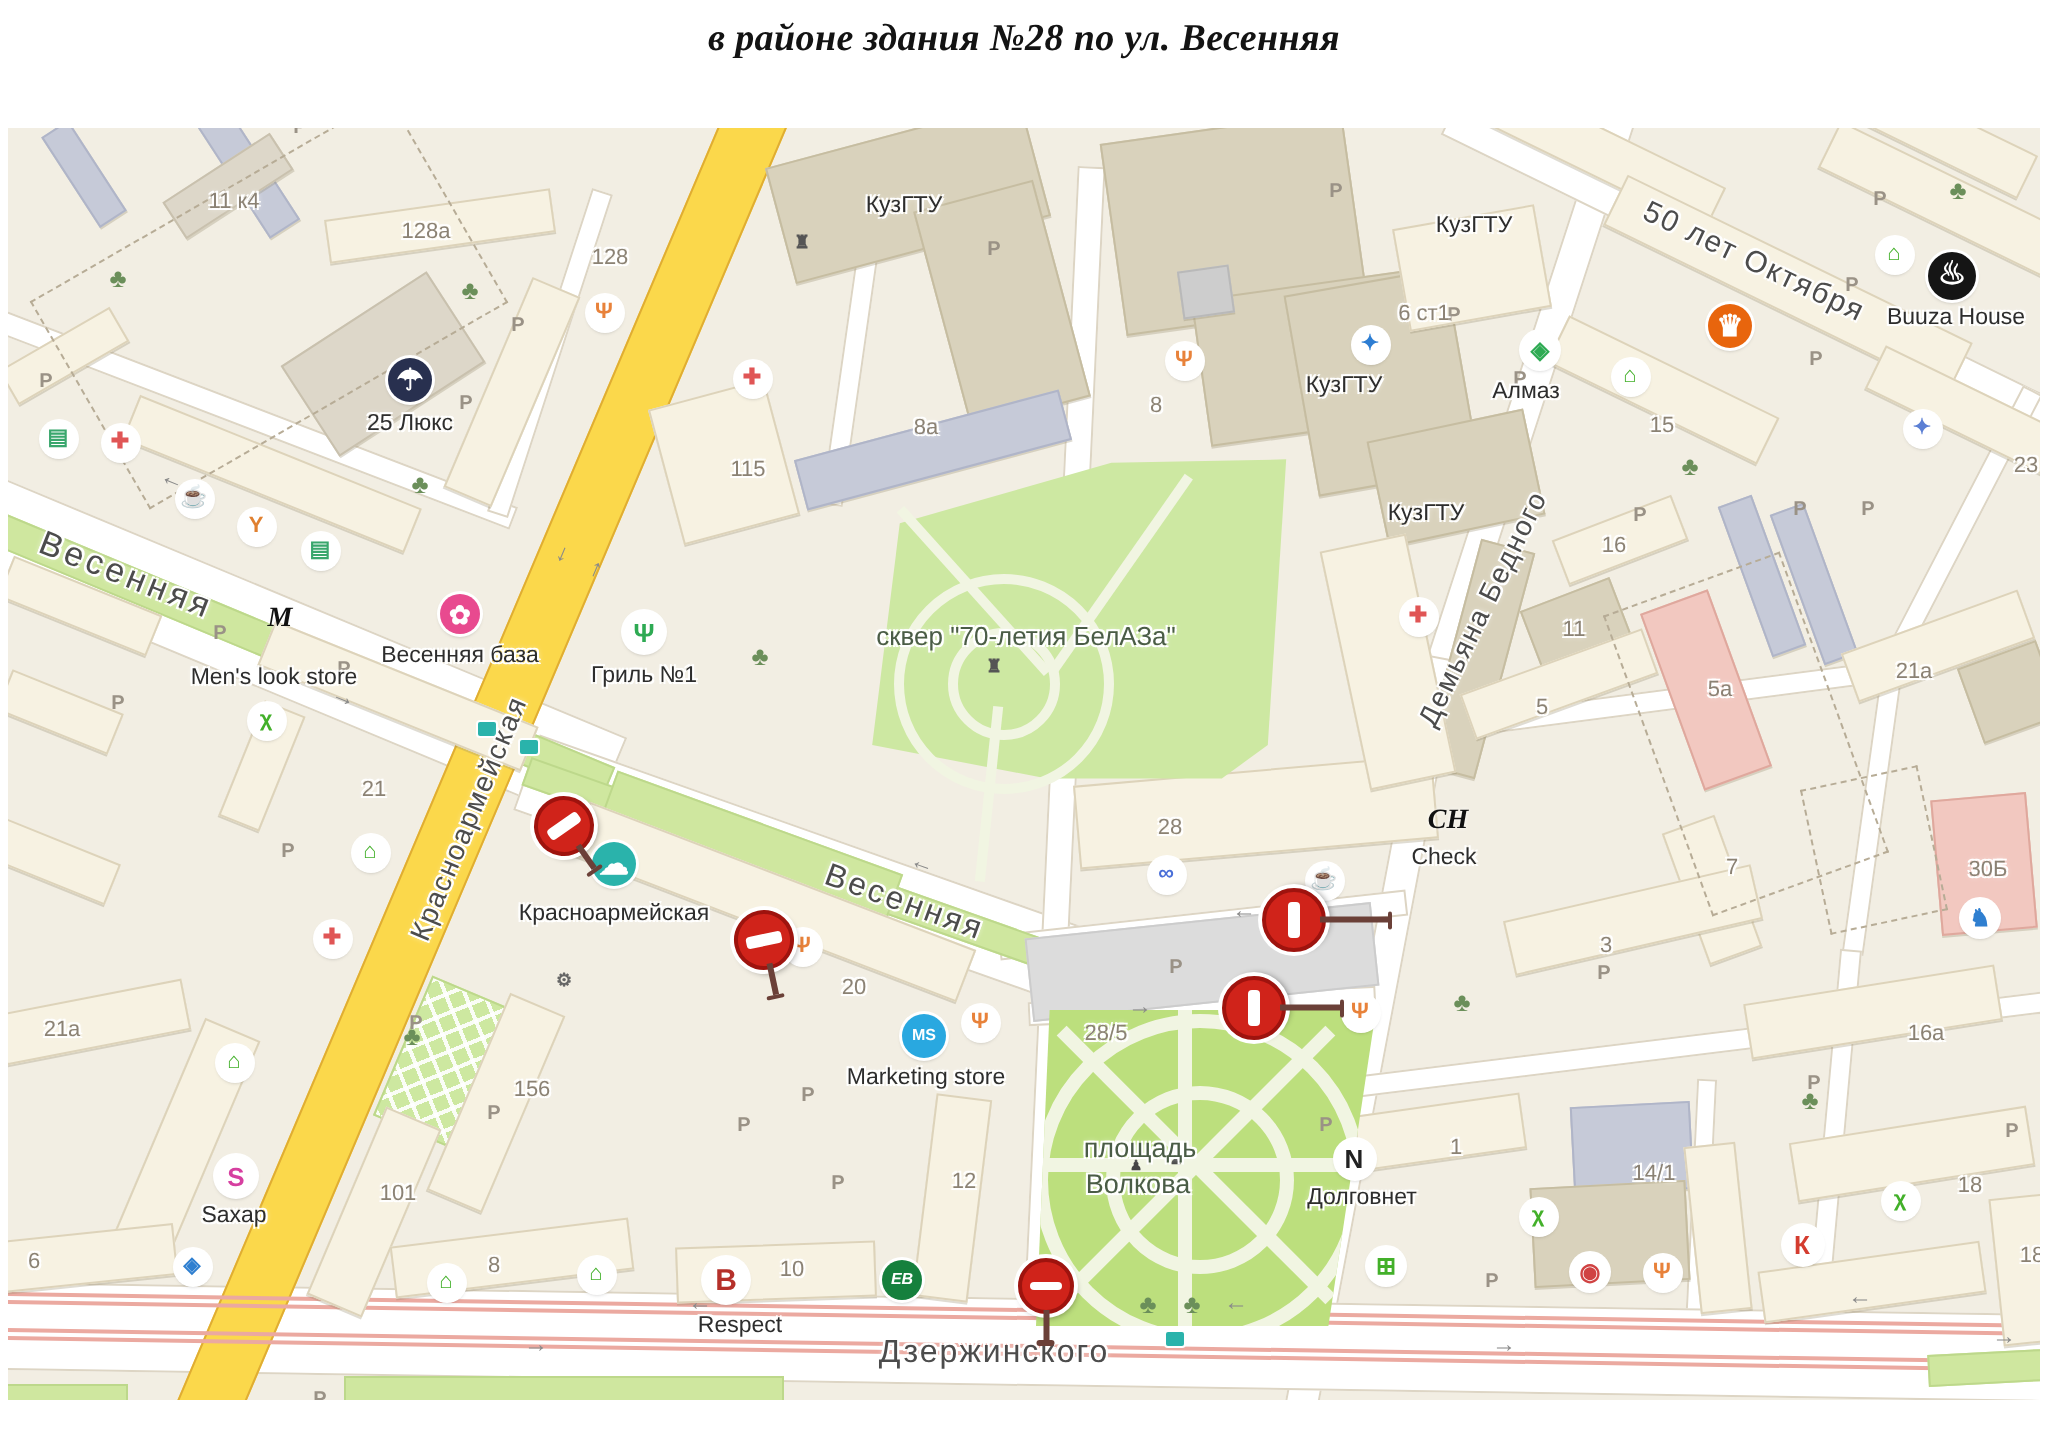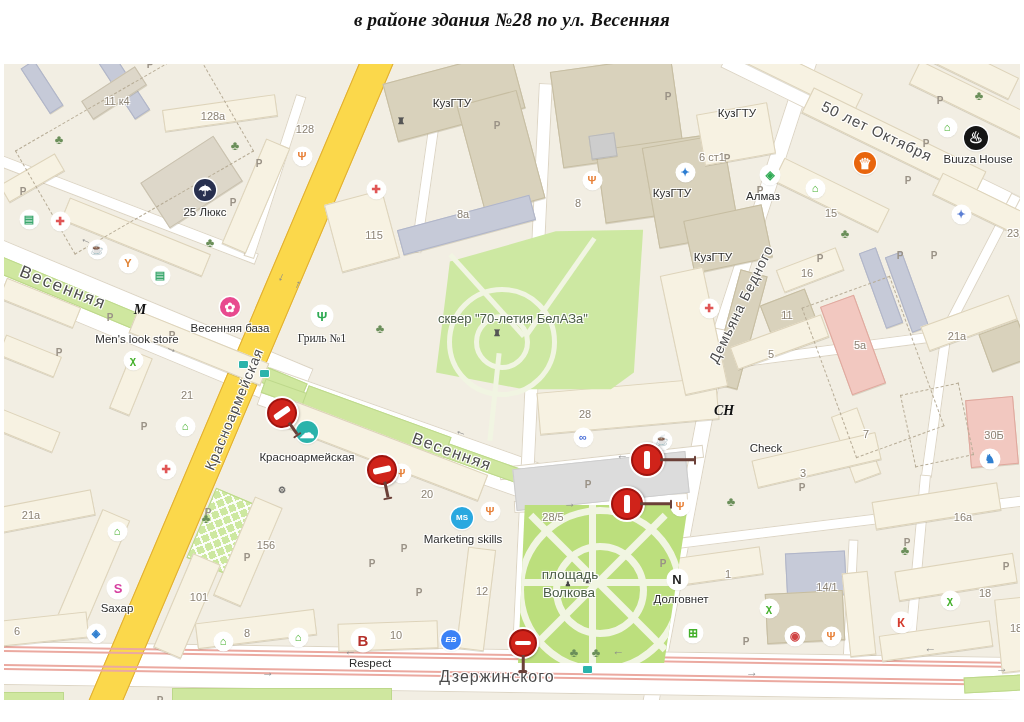--- a/index.html
+++ b/index.html
@@ -261,21 +261,21 @@
         <div class="icon" style="left: 451px; top: 507px; width: 22px; height: 22px; background: rgb(41, 168, 224); color: rgb(255, 255, 255); font-size: 8px;">MS</div>
         <div class="icon" style="left: 964px; top: 126px; width: 24px; height: 24px; background: rgb(21, 21, 21); color: rgb(255, 255, 255); font-size: 16px;">♨</div>
         <div class="icon" style="left: 854px; top: 152px; width: 22px; height: 22px; background: rgb(232, 101, 13); color: rgb(255, 255, 255); font-size: 15px;">♛</div>
         <div class="icon" style="left: 761px; top: 166px; width: 18px; height: 18px; background: rgb(255, 255, 255); color: rgb(46, 170, 83); font-size: 12px;">◈</div>
         <div class="icon" style="left: 676.5px; top: 163.5px; width: 17px; height: 17px; background: rgb(255, 255, 255); color: rgb(45, 125, 210); font-size: 11px;">✦</div>
         <div class="scripticon" style="left: 724px; top: 411px; transform: translate(-50%, -50%);">CH</div>
         <div class="scripticon" style="left: 140px; top: 310px; transform: translate(-50%, -50%);">M</div>
         <div class="icon" style="left: 667.5px; top: 569.5px; width: 19px; height: 19px; background: rgb(255, 255, 255); color: rgb(34, 34, 34); font-size: 13px;">N</div>
         <div class="icon" style="left: 108px; top: 578px; width: 20px; height: 20px; background: rgb(255, 255, 255); color: rgb(214, 63, 160); font-size: 13px;">S</div>
         <div class="icon" style="left: 352px; top: 629px; width: 22px; height: 22px; background: rgb(255, 255, 255); color: rgb(181, 48, 42); font-size: 15px;">В</div>
-        <div class="icon" style="left: 441px; top: 630px; width: 20px; height: 20px; background: #3b82f6; color: rgb(255, 255, 255); font-size: 8px; font-style: italic;">ЕВ</div>
+        <div class="icon" style="left: 441px; top: 630px; width: 20px; height: 20px; background: #15803d; color: rgb(255, 255, 255); font-size: 8px; font-style: italic;">ЕВ</div>
         <div class="icon" style="left: 891.5px; top: 612.5px; width: 19px; height: 19px; background: rgb(255, 255, 255); color: rgb(212, 60, 47); font-size: 13px;">К</div>
         <div class="icon" style="left: 981px; top: 450px; width: 18px; height: 18px; background: rgb(255, 255, 255); color: rgb(47, 127, 208); font-size: 12px;">♞</div>
         <div class="icon" style="left: 684px; top: 624px; width: 18px; height: 18px; background: rgb(255, 255, 255); color: rgb(67, 176, 42); font-size: 12px;">⊞</div>
         <div class="icon" style="left: 786px; top: 627px; width: 18px; height: 18px; background: rgb(255, 255, 255); color: rgb(208, 67, 67); font-size: 12px;">◉</div>
         <div class="icon" style="left: 952.5px; top: 205.5px; width: 17px; height: 17px; background: rgb(255, 255, 255); color: rgb(91, 127, 212); font-size: 11px;">✦</div>
         <div class="icon" style="left: 574.5px; top: 428.5px; width: 17px; height: 17px; background: rgb(255, 255, 255); color: rgb(74, 111, 216); font-size: 11px;">∞</div>
         <div class="icon" style="left: 275px; top: 483px; width: 14px; height: 14px; background: transparent; color: rgb(102, 102, 102); font-size: 9px; box-shadow: none;">⚙</div>
         <div class="icon" style="left: 490px; top: 326px; width: 14px; height: 14px; background: transparent; color: rgb(85, 85, 85); font-size: 9px; box-shadow: none;">♜</div>
         <div class="icon" style="left: 394px; top: 114px; width: 14px; height: 14px; background: transparent; color: rgb(85, 85, 85); font-size: 9px; box-shadow: none;">♜</div>
         <div class="icon" style="left: 562.5px; top: 577.5px; width: 11px; height: 11px; background: transparent; color: rgb(68, 68, 68); font-size: 7px; box-shadow: none;">♟</div>
@@ -310,30 +310,30 @@
         <div class="lbl num" style="left: 553px; top: 517px; transform: translate(-50%, -50%);">28/5</div>
         <div class="lbl num" style="left: 803px; top: 473px; transform: translate(-50%, -50%);">3</div>
         <div class="lbl num" style="left: 963px; top: 517px; transform: translate(-50%, -50%);">16а</div>
         <div class="lbl num" style="left: 728px; top: 574px; transform: translate(-50%, -50%);">1</div>
         <div class="lbl num" style="left: 827px; top: 587px; transform: translate(-50%, -50%);">14/1</div>
         <div class="lbl num" style="left: 985px; top: 593px; transform: translate(-50%, -50%);">18</div>
         <div class="lbl num" style="left: 1016px; top: 628px; transform: translate(-50%, -50%);">18</div>
         <div class="lbl poi" style="left: 205px; top: 212px; transform: translate(-50%, -50%);">25 Люкс</div>
         <div class="lbl poi" style="left: 137px; top: 339px; transform: translate(-50%, -50%);">Men's look store</div>
         <div class="lbl poi" style="left: 230px; top: 328px; transform: translate(-50%, -50%);">Весенняя база</div>
-        <div class="lbl poi" style="left: 322px; top: 338px; transform: translate(-50%, -50%); font-family: Liberation Serif, serif;">Гриль №1</div>
+        <div class="lbl poi" style="left: 322px; top: 338px; transform: translate(-50%, -50%);">Гриль №1</div>
         <div class="lbl poi" style="left: 452px; top: 103px; transform: translate(-50%, -50%);">КузГТУ</div>
         <div class="lbl poi" style="left: 737px; top: 113px; transform: translate(-50%, -50%);">КузГТУ</div>
         <div class="lbl poi" style="left: 672px; top: 193px; transform: translate(-50%, -50%);">КузГТУ</div>
         <div class="lbl poi" style="left: 713px; top: 257px; transform: translate(-50%, -50%);">КузГТУ</div>
         <div class="lbl poi" style="left: 763px; top: 196px; transform: translate(-50%, -50%);">Алмаз</div>
         <div class="lbl poi" style="left: 978px; top: 159px; transform: translate(-50%, -50%);">Buuza House</div>
-        <div class="lbl poi" style="left: 722px; top: 448px; transform: translate(-50%, -50%); margin-left: 44px;">Check</div>
+        <div class="lbl poi" style="left: 722px; top: 429px; transform: translate(-50%, -50%);">Check</div>
         <div class="lbl poi" style="left: 307px; top: 457px; transform: translate(-50%, -50%);">Красноармейская</div>
-        <div class="lbl poi" style="left: 463px; top: 539px; transform: translate(-50%, -50%);">Marketing skills</div>
+        <div class="lbl poi" style="left: 463px; top: 539px; transform: translate(-50%, -50%);">Marketing store</div>
         <div class="lbl poi" style="left: 117px; top: 608px; transform: translate(-50%, -50%);">Saxap</div>
         <div class="lbl poi" style="left: 370px; top: 663px; transform: translate(-50%, -50%);">Respect</div>
         <div class="lbl poi" style="left: 681px; top: 599px; transform: translate(-50%, -50%);">Долговнет</div>
         <div class="lbl street" style="left: 63px; top: 288px; font-size: 17px; letter-spacing: 2px; color: rgb(76, 76, 76); transform: translate(-50%, -50%) rotate(21.5deg);">Весенняя</div>
         <div class="lbl street" style="left: 452px; top: 452px; font-size: 16px; letter-spacing: 1.5px; color: rgb(76, 76, 76); transform: translate(-50%, -50%) rotate(20deg);">Весенняя</div>
         <div class="lbl street" style="left: 234px; top: 409px; font-size: 14px; letter-spacing: 1px; color: rgb(76, 76, 76); transform: translate(-50%, -50%) rotate(-67.5deg);">Красноармейская</div>
         <div class="lbl street" style="left: 741px; top: 304px; font-size: 14px; letter-spacing: 1px; color: rgb(76, 76, 76); transform: translate(-50%, -50%) rotate(-64deg);">Демьяна Бедного</div>
         <div class="lbl street" style="left: 877px; top: 131px; font-size: 15px; letter-spacing: 1px; color: rgb(76, 76, 76); transform: translate(-50%, -50%) rotate(25.5deg);">50 лет Октября</div>
         <div class="lbl street" style="left: 497px; top: 677px; font-size: 16px; letter-spacing: 1px; color: rgb(76, 76, 76); transform: translate(-50%, -50%) rotate(0deg);">Дзержинского</div>
         <div class="lbl street" style="left: 513px; top: 318px; font-size: 13px; letter-spacing: 0px; color: rgb(74, 92, 70); transform: translate(-50%, -50%) rotate(0deg);">сквер "70-летия БелАЗа"</div>

